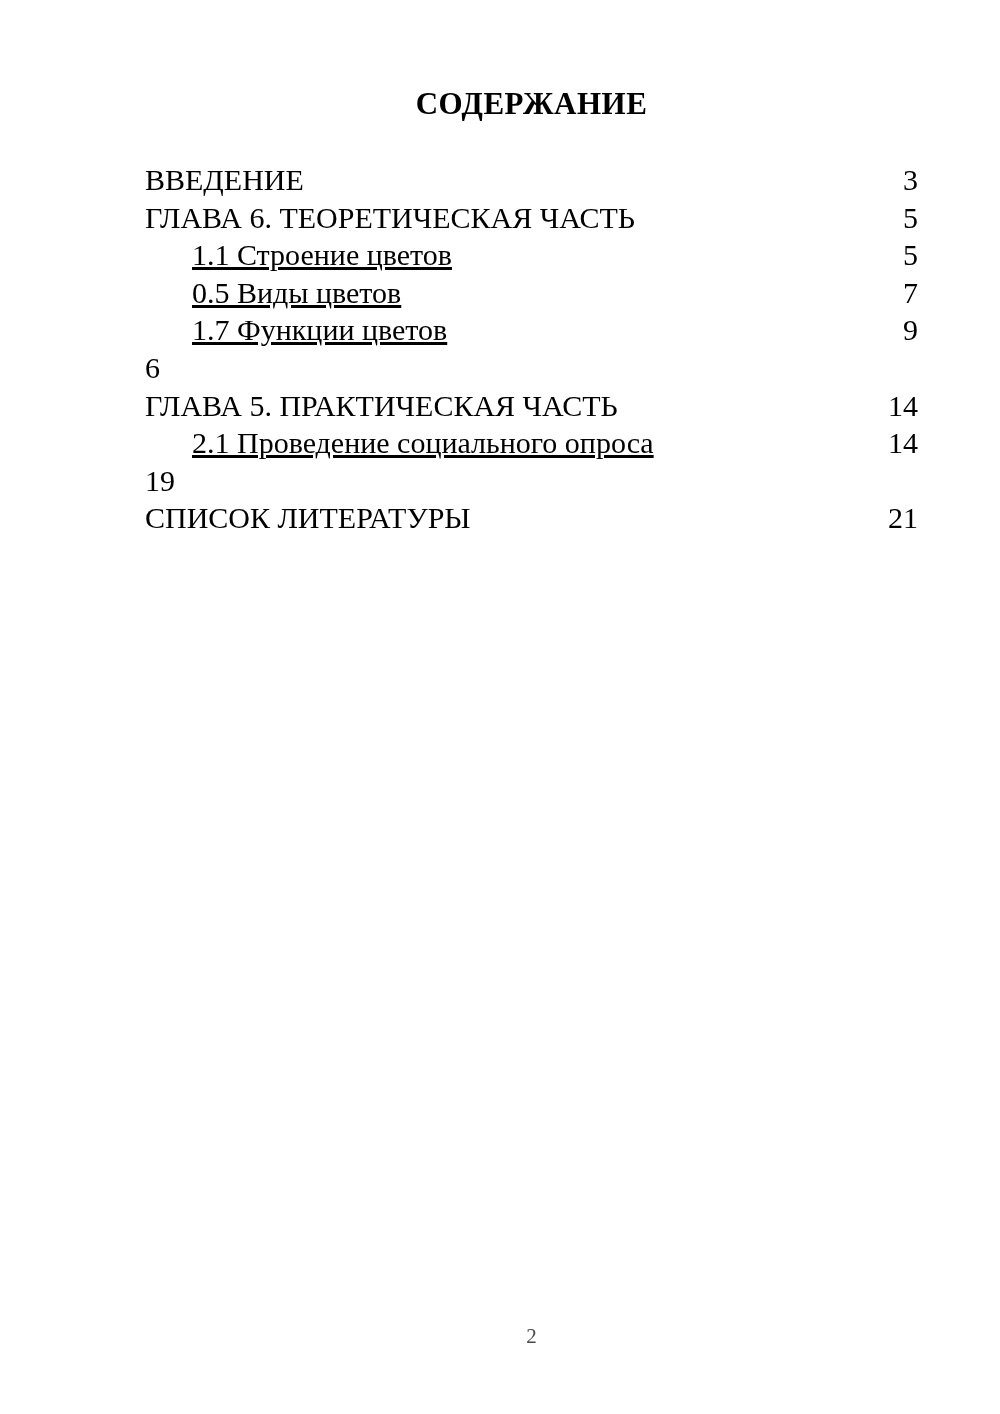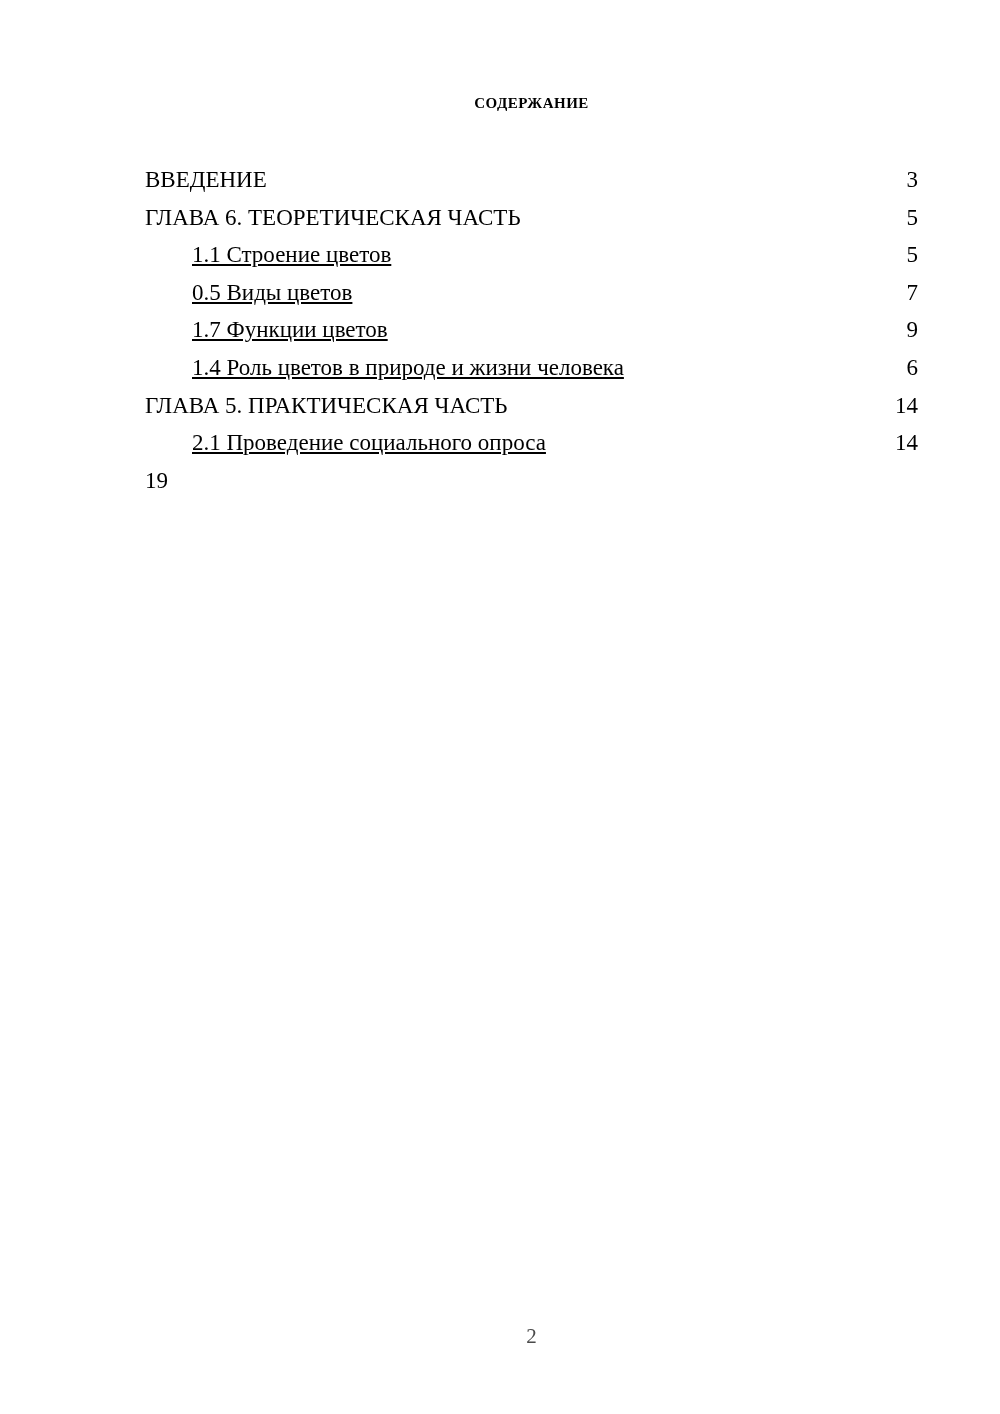--- a/index.html
+++ b/index.html
@@ -16,38 +16,38 @@
     color: #000000;
     overflow: hidden;
   }
   .doc-title {
     position: absolute;
     top: 92px;
     left: 145px;
     width: 773px;
     margin: 0;
     text-align: center;
-    font-size: 15px;
+    font-size: 31px;
     line-height: 23px;
     font-weight: bold;
     letter-spacing: 0.5px;
   }
   .toc {
     position: absolute;
     top: 161px;
     left: 145px;
     width: 773px;
   }
   .toc-row {
     display: flex;
     justify-content: space-between;
     align-items: baseline;
     height: 37.6px;
     line-height: 37.6px;
-    font-size: 23px;
+    font-size: 30px;
     cursor: default;
   }
   .toc-row .toc-label {
     white-space: nowrap;
   }
   .toc-row.level-1 .toc-label {
     padding-left: 47px;
     text-decoration: underline;
   }
   .toc-row .toc-page {
@@ -86,32 +86,35 @@
   </div>
       <div class="toc-row level-1">
     <span class="toc-label">0.5 Виды цветов</span>
     <span class="toc-page">7</span>
   </div>
       <div class="toc-row level-1">
     <span class="toc-label">1.7 Функции цветов</span>
     <span class="toc-page">9</span>
   </div>
       <div class="toc-row level-1">
-    <span class="toc-label">1.4 Роль цветов в природе и жизни человека</span>
     <span class="toc-page">6</span>
   </div>
       <div class="toc-row level-0">
     <span class="toc-label">ГЛАВА 5. ПРАКТИЧЕСКАЯ ЧАСТЬ</span>
     <span class="toc-page">14</span>
   </div>
       <div class="toc-row level-1">
     <span class="toc-label">2.1 Проведение социального опроса</span>
     <span class="toc-page">14</span>
   </div>
       <div class="toc-row level-0">
     <span class="toc-page">19</span>
   </div>
+      <div class="toc-row level-0">
+    <span class="toc-label">СПИСОК ЛИТЕРАТУРЫ</span>
+    <span class="toc-page">21</span>
+  </div>
     </div>
 
   <div class="footer">
     <span>2</span>
   </div>
 </div>
 
 </body></html>

